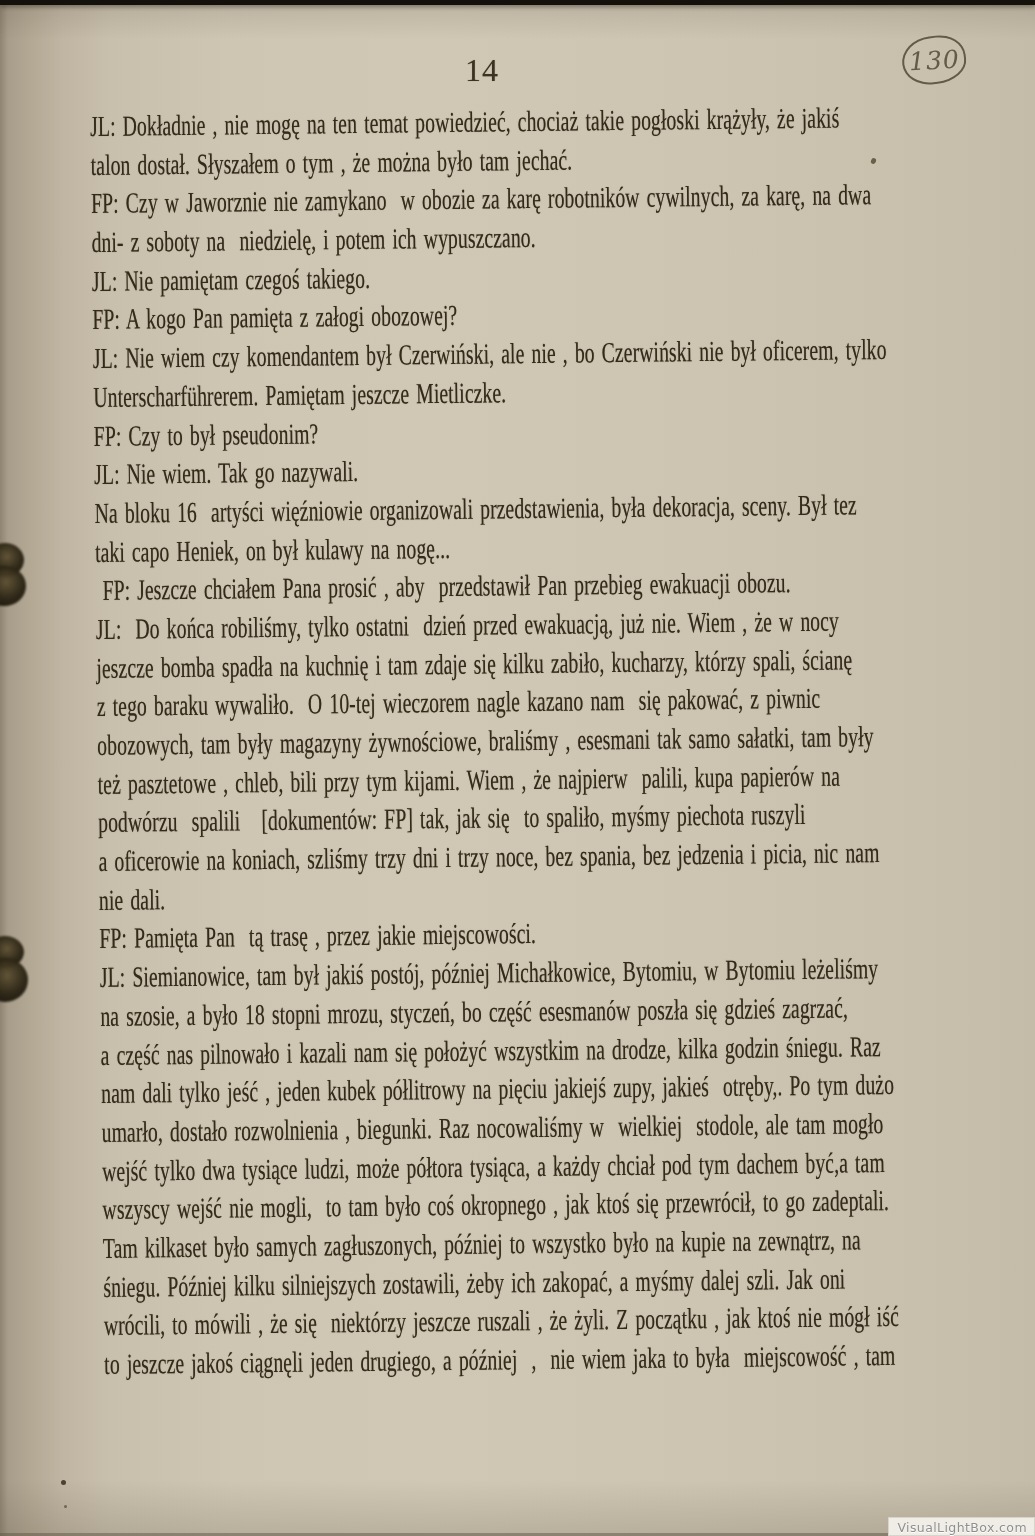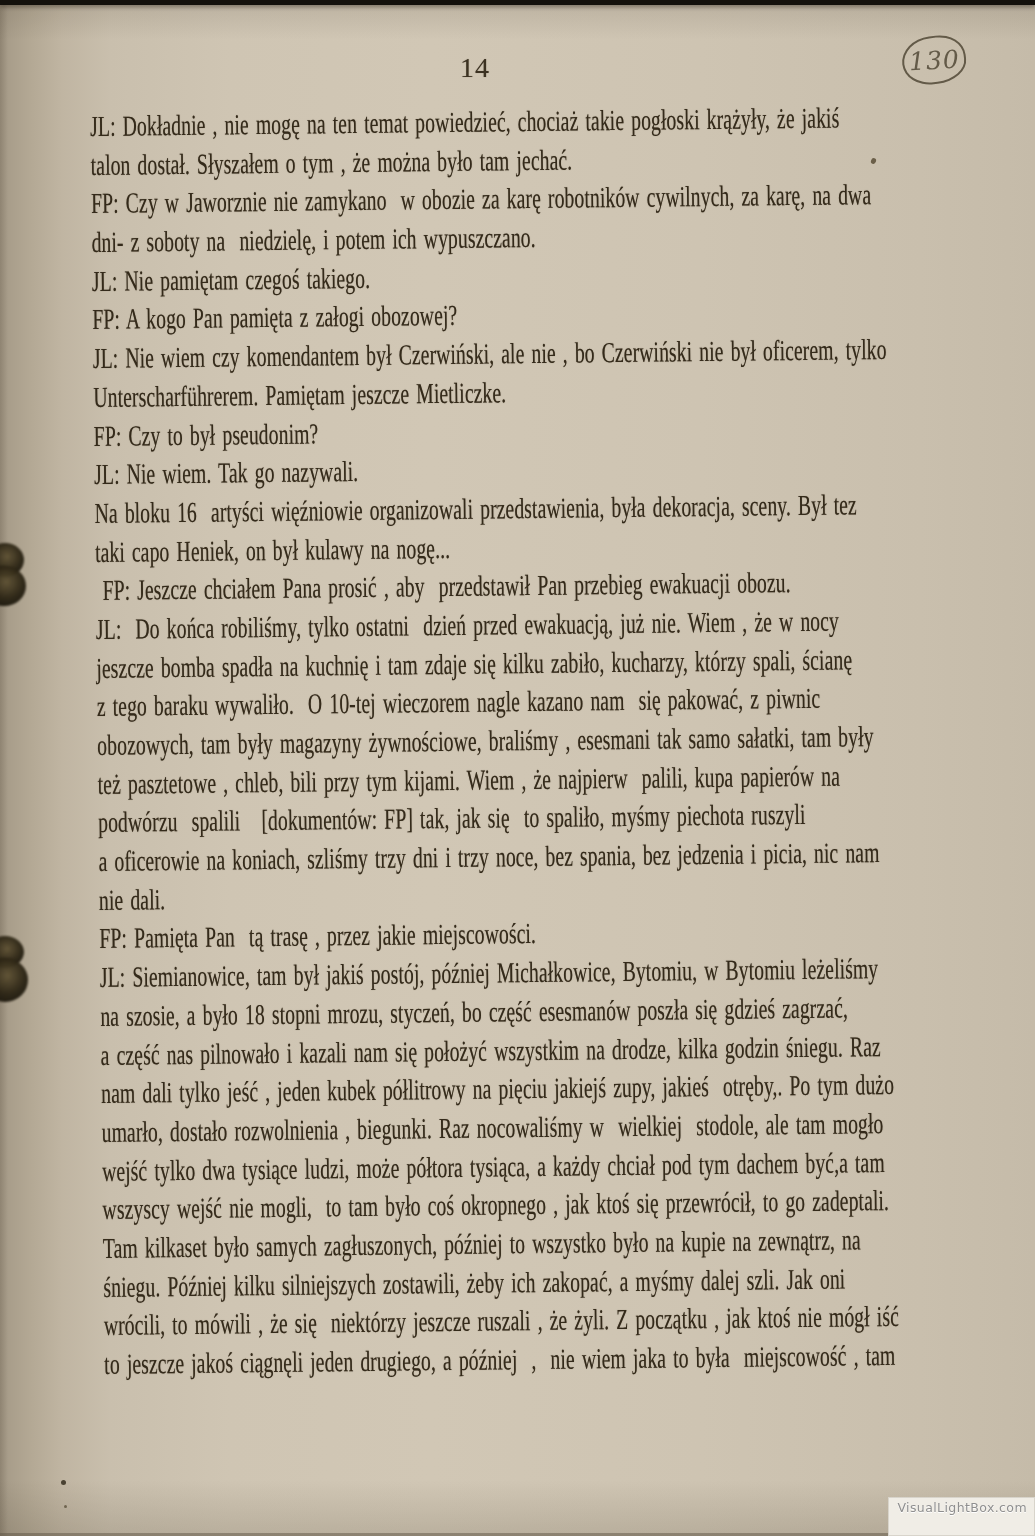--- a/index.html
+++ b/index.html
@@ -15,22 +15,22 @@
       linear-gradient(180deg, rgba(60,50,35,.14) 0px, rgba(60,50,35,0) 40px 1480px, rgba(80,70,52,.18) 1536px),
       linear-gradient(90deg, #8f8472 0px, #a89d8a 8px, #b3a894 30px, #c0b5a2 62px,
         #c9bfad 110px, #cfc5b3 230px, var(--paper-light) 430px, #cec4b2 700px,
         #c9bfad 920px, #c5bba9 1035px);
     font-family:"Liberation Serif","DejaVu Serif",serif;
   }
   .strip-top{position:absolute;top:0;left:0;right:0;height:5px;background:var(--scan-strip);
     box-shadow:0 2px 4px rgba(40,32,20,.45);}
   .strip-bottom{position:absolute;bottom:0;left:0;right:0;height:3px;background:rgba(95,86,70,.5);}
   .pagenum{
-    position:absolute;left:442px;top:52px;width:48px;text-align:right;
-    font-size:28px;color:#3c3222;letter-spacing:1px;
+    position:absolute;left:458px;top:52px;width:48px;text-align:center;
+    font-size:32px;color:#3c3222;letter-spacing:1px;
     text-shadow:0 0 1px rgba(54,44,27,.45);
   }
   .hand-mark{
     position:absolute;left:902px;top:36px;width:64px;height:48px;
     border:2px solid var(--pencil);border-radius:50% 46% 52% 48%/55% 50% 48% 52%;
     transform:rotate(-7deg);
     display:flex;align-items:center;justify-content:center;
     background:rgba(255,255,255,0.02);
   }
   .hand-text{
@@ -53,21 +53,21 @@
   .blot2a{left:-14px;top:936px;width:38px;height:32px;}
   .blot2b{left:-18px;top:958px;width:46px;height:44px;}
   .speck{position:absolute;border-radius:50%;}
   .s1{left:871px;top:158px;width:5px;height:6px;background:#6b5f49;transform:rotate(20deg);}
   .s2{left:61px;top:1480px;width:5px;height:5px;background:#4a4232;}
   .s3{left:64px;top:1505px;width:3px;height:3px;background:#6f6450;}
   .watermark{
     position:absolute;right:0;bottom:0;
     background:var(--watermark-bg);color:var(--watermark-text);
     font-family:"DejaVu Sans","Liberation Sans",sans-serif;
-    font-size:12.5px;letter-spacing:.4px;padding:2px 7px 20px 8px;
+    font-size:12.5px;letter-spacing:.4px;padding:2px 7px 0 8px;
     border:1px solid #d8d4cb;
     text-shadow:0 1px 0 #fff;
   }
 </style>
 </head>
 <body>
 
 <div class="page">
   <div class="strip-top"></div>
 

